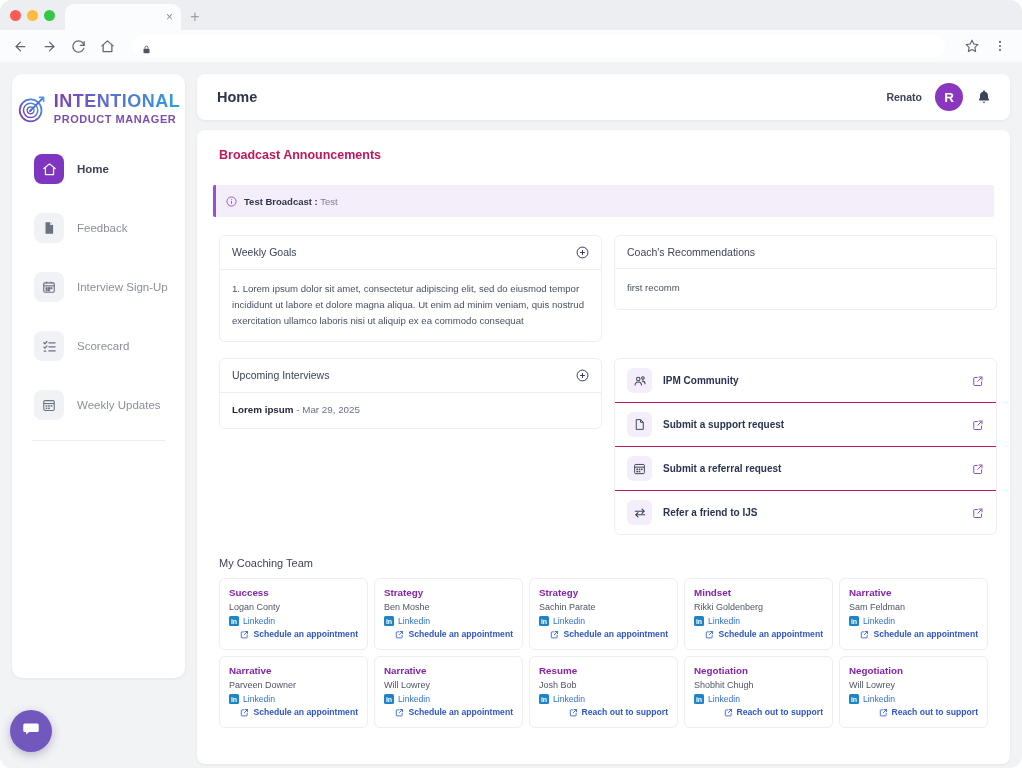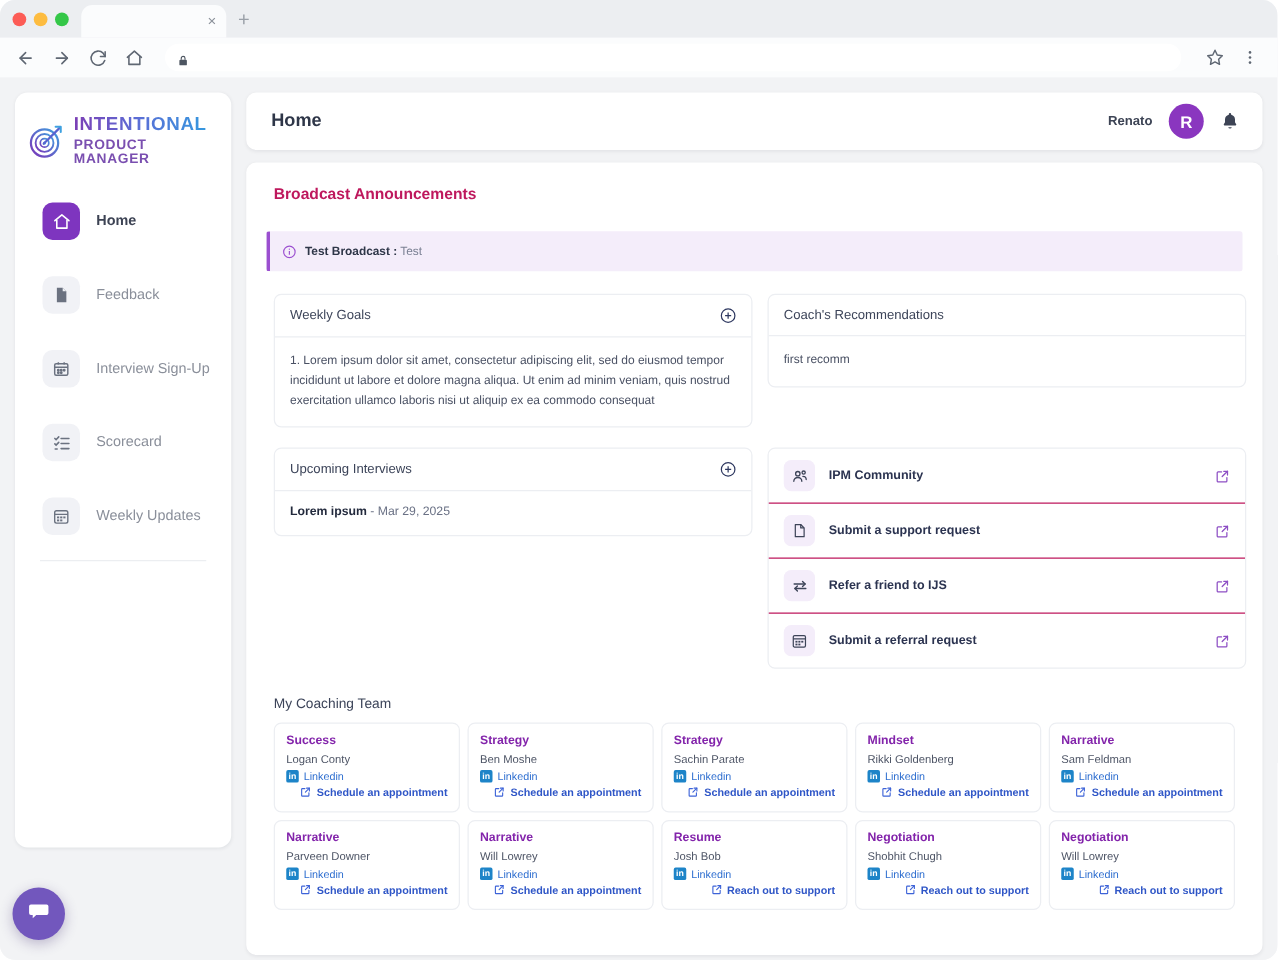--- a/index.html
+++ b/index.html
@@ -91,21 +91,21 @@
     padding: 0 0;
   }
   .logo-wrap {
     display: flex; align-items: center;
     justify-content: center;
     padding: 18px 10px 16px 10px;
   }
   .logo-mark { width: 30px; height: 30px; flex: none; }
   .logo-text { margin-left: 7px; line-height: 1; }
   .logo-title {
-    font-size: 15px; font-weight: 700; letter-spacing: .5px;
+    font-size: 18px; font-weight: 700; letter-spacing: .5px;
     background: linear-gradient(90deg,#7c3fb5 0%, #5b6fd6 45%, #2e9fe0 100%);
     -webkit-background-clip: text; background-clip: text; color: transparent;
     font-family: "Liberation Sans", sans-serif;
   }
   .logo-sub {
     font-size: 11px; font-weight: 700; letter-spacing: .55px;
     color: #7a4fb0; margin-top: 4px;
   }
 
   .nav { padding: 4px 0 0 0; }
@@ -246,21 +246,21 @@
   .li-badge {
     width: 10px; height: 10px; border-radius: 1.5px;
     background: #1d84c8; color: #fff;
     font-size: 7px; font-weight: 700;
     display: flex; align-items: center; justify-content: center;
     font-family: "Liberation Sans", sans-serif;
     flex: none;
   }
   .li-text { font-size: 8.6px; color: #2f6fd0; }
   .coach-action {
-    display: flex; align-items: flex-start; justify-content: flex-end;
+    display: flex; align-items: center; justify-content: flex-end;
     gap: 4px; cursor: pointer;
   }
   .coach-action .ext { color: #3d63d8; display: flex; flex: none; }
   .coach-action span { font-size: 8.6px; font-weight: 700; color: #2f56c7; white-space: nowrap; }
 
   
   .chat-bubble {
     position: absolute;
     left: 10px; bottom: 16px;
     width: 42px; height: 42px;
@@ -548,58 +548,58 @@
                 <svg width="12" height="12" viewBox="0 0 24 24" fill="none" stroke="currentColor" stroke-width="2" stroke-linecap="round" stroke-linejoin="round">
                     <path d="M14 4h6v6"></path>
                     <path d="M20 4l-8.5 8.5"></path>
                     <path d="M19 14v5.5a1.5 1.5 0 0 1-1.5 1.5H5a1.5 1.5 0 0 1-1.5-1.5V6.5A1.5 1.5 0 0 1 5 5h5.5"></path>
                   </svg>
               </span>
             </div>
 
             <div class="ql-row">
               <span class="ql-ico">
-                <svg width="14" height="14" viewBox="0 0 24 24" fill="none" stroke="currentColor" stroke-width="1.9" stroke-linecap="round" stroke-linejoin="round">
-                    <path d="M4 9h15"></path>
-                    <polyline points="15.5 5.5 19 9 15.5 12.5"></polyline>
-                    <path d="M20 15H5"></path>
-                    <polyline points="8.5 11.5 5 15 8.5 18.5"></polyline>
-                  </svg>
-              </span>
-              <span class="ql-label">Refer a friend to IJS</span>
-              <span class="ql-ext">
-                <svg width="12" height="12" viewBox="0 0 24 24" fill="none" stroke="currentColor" stroke-width="2" stroke-linecap="round" stroke-linejoin="round">
-                    <path d="M14 4h6v6"></path>
-                    <path d="M20 4l-8.5 8.5"></path>
-                    <path d="M19 14v5.5a1.5 1.5 0 0 1-1.5 1.5H5a1.5 1.5 0 0 1-1.5-1.5V6.5A1.5 1.5 0 0 1 5 5h5.5"></path>
-                  </svg>
-              </span>
-            </div>
-
-            <div class="ql-row">
-              <span class="ql-ico">
                 <svg width="13" height="13" viewBox="0 0 24 24" fill="none" stroke="currentColor" stroke-width="1.8">
                     <rect x="3" y="4.5" width="18" height="17" rx="2"></rect>
                     <line x1="3" y1="9.5" x2="21" y2="9.5"></line>
                     <rect x="6.2" y="12.3" width="3" height="2.6" fill="currentColor" stroke="none"></rect>
                     <rect x="10.5" y="12.3" width="3" height="2.6" fill="currentColor" stroke="none"></rect>
                     <rect x="14.8" y="12.3" width="3" height="2.6" fill="currentColor" stroke="none"></rect>
                     <rect x="6.2" y="16.4" width="3" height="2.6" fill="currentColor" stroke="none"></rect>
                     <rect x="10.5" y="16.4" width="3" height="2.6" fill="currentColor" stroke="none"></rect>
                   </svg>
               </span>
               <span class="ql-label">Submit a referral request</span>
               <span class="ql-ext">
                 <svg width="12" height="12" viewBox="0 0 24 24" fill="none" stroke="currentColor" stroke-width="2" stroke-linecap="round" stroke-linejoin="round">
                     <path d="M14 4h6v6"></path>
                     <path d="M20 4l-8.5 8.5"></path>
                     <path d="M19 14v5.5a1.5 1.5 0 0 1-1.5 1.5H5a1.5 1.5 0 0 1-1.5-1.5V6.5A1.5 1.5 0 0 1 5 5h5.5"></path>
                   </svg>
               </span>
             </div>
+
+            <div class="ql-row">
+              <span class="ql-ico">
+                <svg width="14" height="14" viewBox="0 0 24 24" fill="none" stroke="currentColor" stroke-width="1.9" stroke-linecap="round" stroke-linejoin="round">
+                    <path d="M4 9h15"></path>
+                    <polyline points="15.5 5.5 19 9 15.5 12.5"></polyline>
+                    <path d="M20 15H5"></path>
+                    <polyline points="8.5 11.5 5 15 8.5 18.5"></polyline>
+                  </svg>
+              </span>
+              <span class="ql-label">Refer a friend to IJS</span>
+              <span class="ql-ext">
+                <svg width="12" height="12" viewBox="0 0 24 24" fill="none" stroke="currentColor" stroke-width="2" stroke-linecap="round" stroke-linejoin="round">
+                    <path d="M14 4h6v6"></path>
+                    <path d="M20 4l-8.5 8.5"></path>
+                    <path d="M19 14v5.5a1.5 1.5 0 0 1-1.5 1.5H5a1.5 1.5 0 0 1-1.5-1.5V6.5A1.5 1.5 0 0 1 5 5h5.5"></path>
+                  </svg>
+              </span>
+            </div>
           </div>
         </div>
 
         <div class="team-title">My Coaching Team</div>
         <div class="team-grid">
 
           <div class="coach-card">
             <div class="coach-role">Success</div>
             <div class="coach-name">Logan Conty</div>
             <div class="coach-li">

